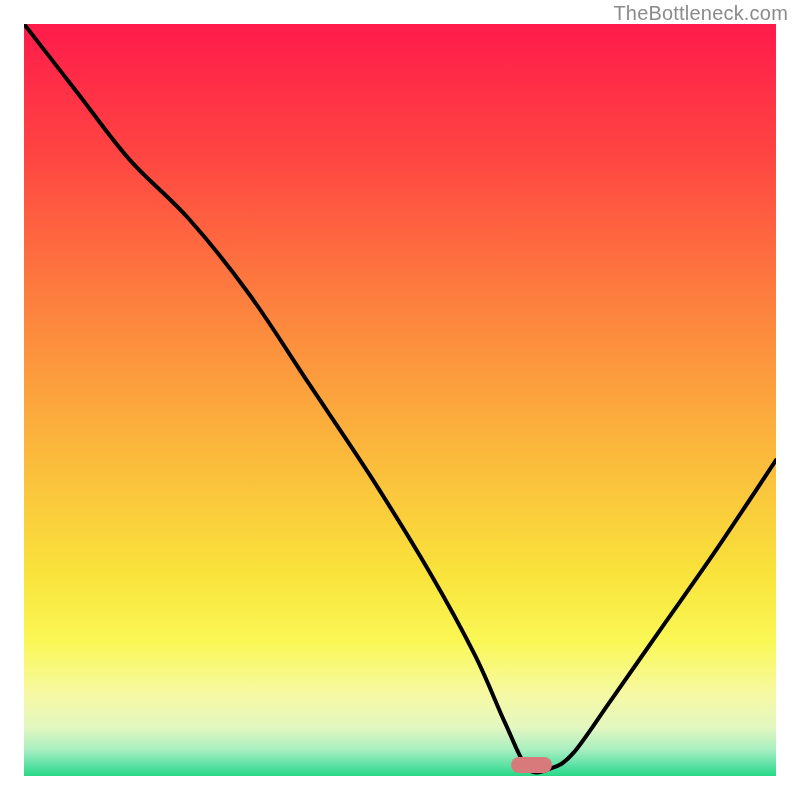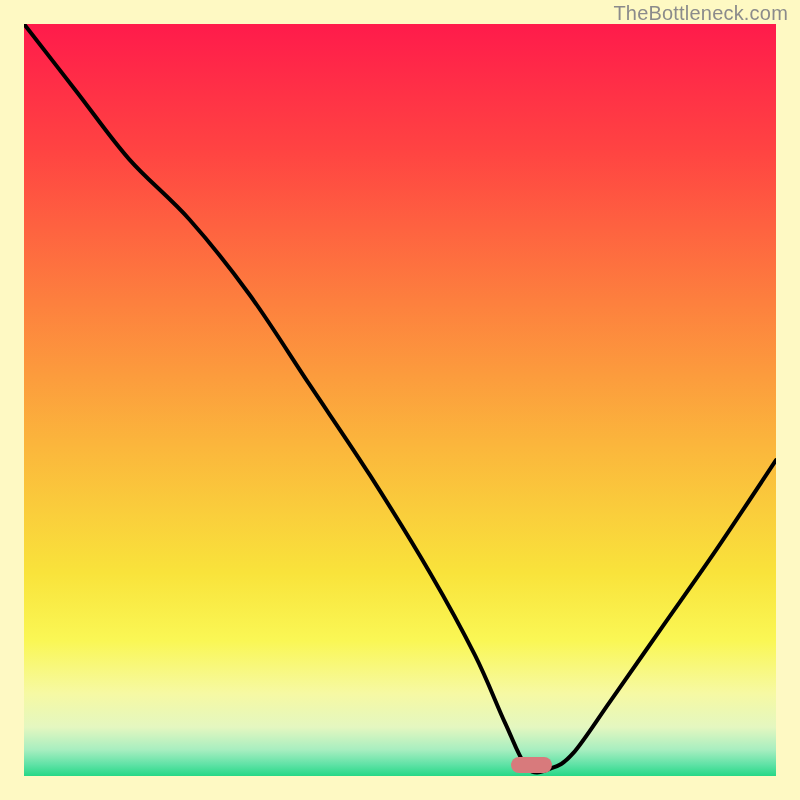--- a/index.html
+++ b/index.html
@@ -10,21 +10,21 @@
     background: #000;
     overflow: hidden;
     font-family: Arial, Helvetica, sans-serif;
   }
   .frame {
     position: absolute;
     left: 0;
     top: 0;
     width: 800px;
     height: 800px;
-    background: #fef9c3;
+    background: #ffffff;
   }
   .plot {
     position: absolute;
     left: 24px;
     top: 24px;
     width: 752px;
     height: 752px;
     overflow: hidden;
   }
   .gradient {

